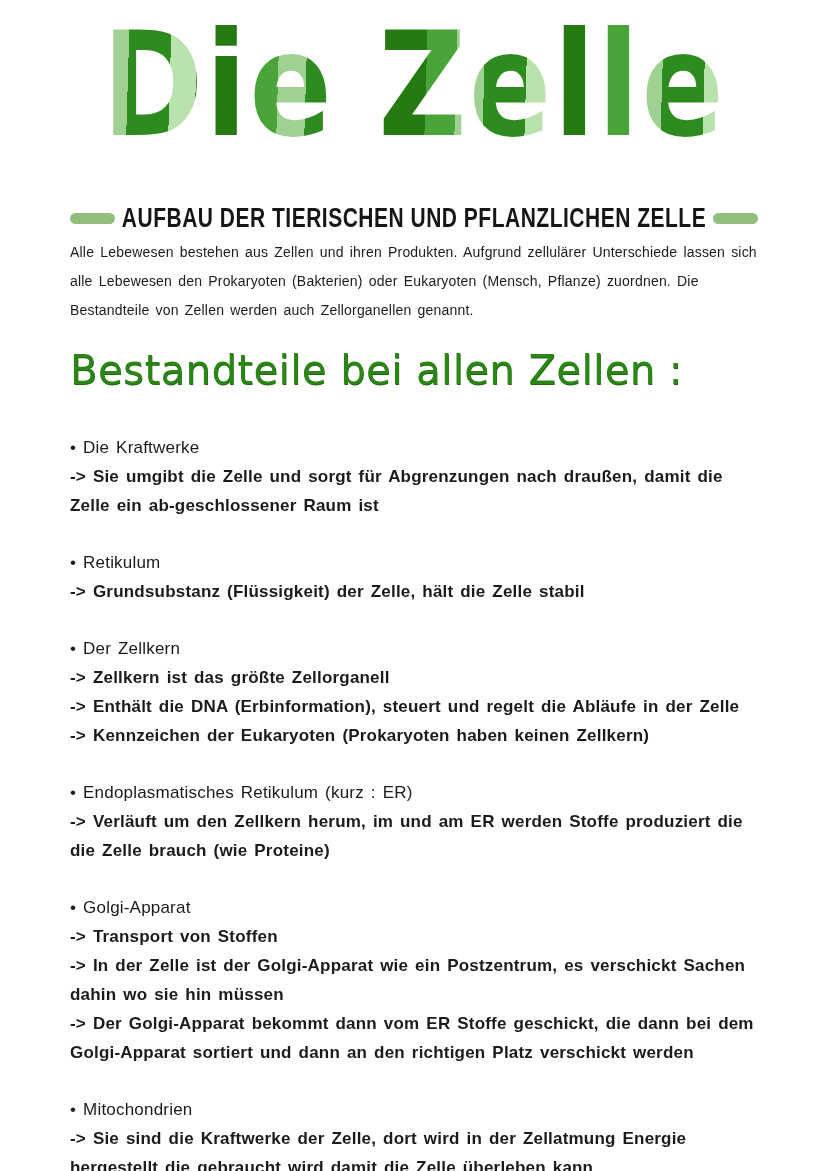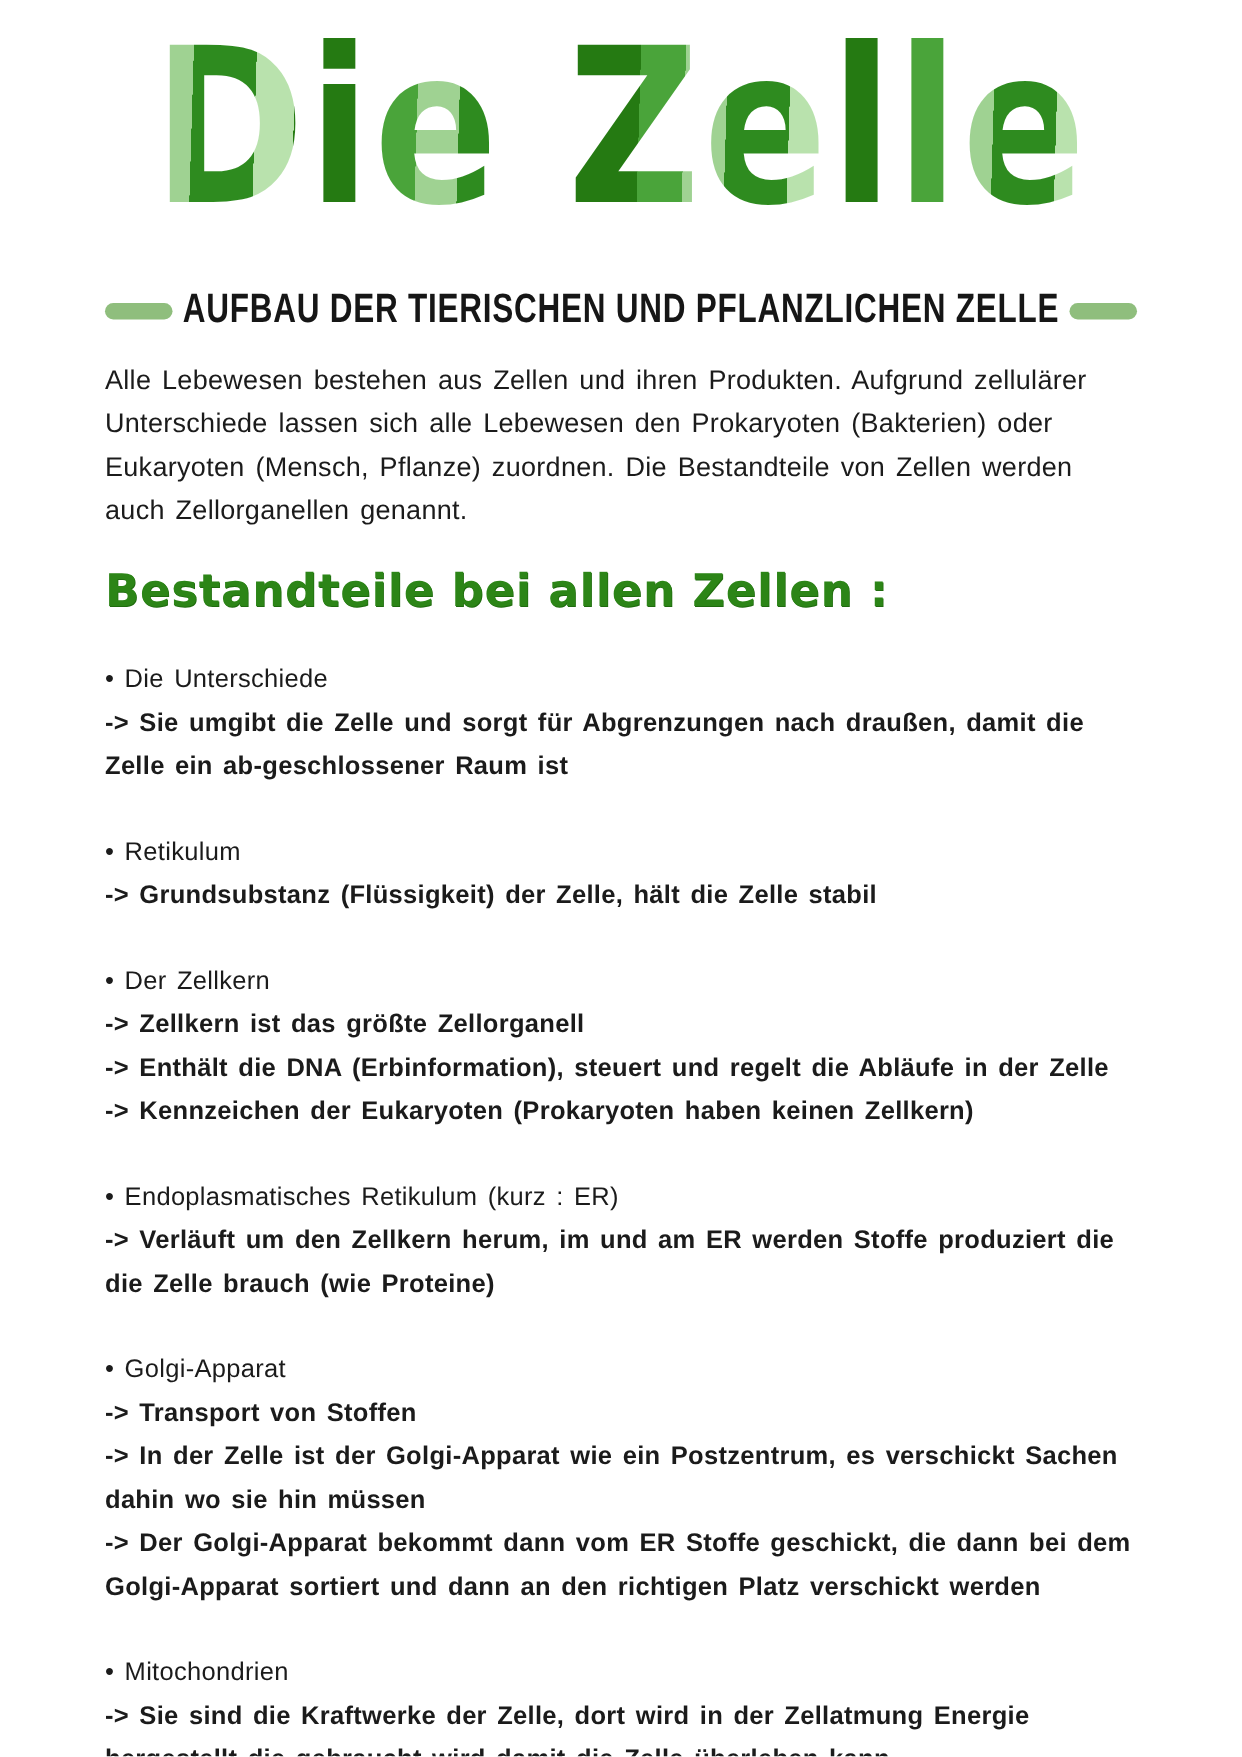--- a/index.html
+++ b/index.html
@@ -42,21 +42,21 @@
     -webkit-background-clip: text;
     background-clip: text;
     color: transparent;
     white-space: nowrap;
   }
   
   .subtitle-row {
     display: flex;
     align-items: center;
     gap: 7px;
-    margin-top: 11px;
+    margin-top: 22px;
     height: 32px;
   }
   .divider-bar {
     flex: 1 1 auto;
     height: 11px;
     border-radius: 6px;
     background: #8fbe7d;
   }
   .subtitle-text {
     flex: 0 0 auto;
@@ -65,32 +65,32 @@
     font-weight: bold;
     font-size: 21px;
     letter-spacing: 0.5px;
     color: #161616;
     white-space: nowrap;
     transform: scaleY(1.3);
     transform-origin: center;
   }
   
   .intro {
-    margin-top: 16px;
-    font-size: 18px;
+    margin-top: 4px;
+    font-size: 14px;
     line-height: 29px;
     letter-spacing: 0.2px;
     word-spacing: 2px;
   }
   .green-heading {
     margin-top: 22px;
-    margin-bottom: 26px;
+    margin-bottom: 40px;
     font-family: "DejaVu Sans", sans-serif;
-    font-weight: bold;
-    font-size: 30px;
+    font-weight: normal;
+    font-size: 40px;
     letter-spacing: 0.5px;
     color: #2c8517;
     text-shadow: 0.5px 0.5px 0 #1f6b0e;
   }
   .section {
     margin-bottom: 28px;
   }
   .section p {
     font-size: 17px;
     line-height: 29px;
@@ -117,21 +117,21 @@
     <div class="divider-bar"></div>
   </div>
 
   <p class="intro">Alle Lebewesen bestehen aus Zellen und ihren Produkten. Aufgrund zellulärer Unterschiede lassen sich alle Lebewesen den Prokaryoten (Bakterien) oder Eukaryoten (Mensch, Pflanze) zuordnen. Die Bestandteile von Zellen werden auch Zellorganellen genannt.</p>
 
   <h2 class="green-heading">Bestandteile bei allen Zellen :</h2>
 
   <div>
 
     <div class="section">
-      <p class="section-title">• Die Unterschiede</p>
+      <p class="section-title">• Die Kraftwerke</p>
       <p>-&gt; Sie umgibt die Zelle und sorgt für Abgrenzungen nach draußen, damit die Zelle ein ab-geschlossener Raum ist</p>
     </div>
 
     <div class="section">
       <p class="section-title">• Retikulum</p>
       <p>-&gt; Grundsubstanz (Flüssigkeit) der Zelle, hält die Zelle stabil</p>
     </div>
 
     <div class="section">
       <p class="section-title">• Der Zellkern</p>

